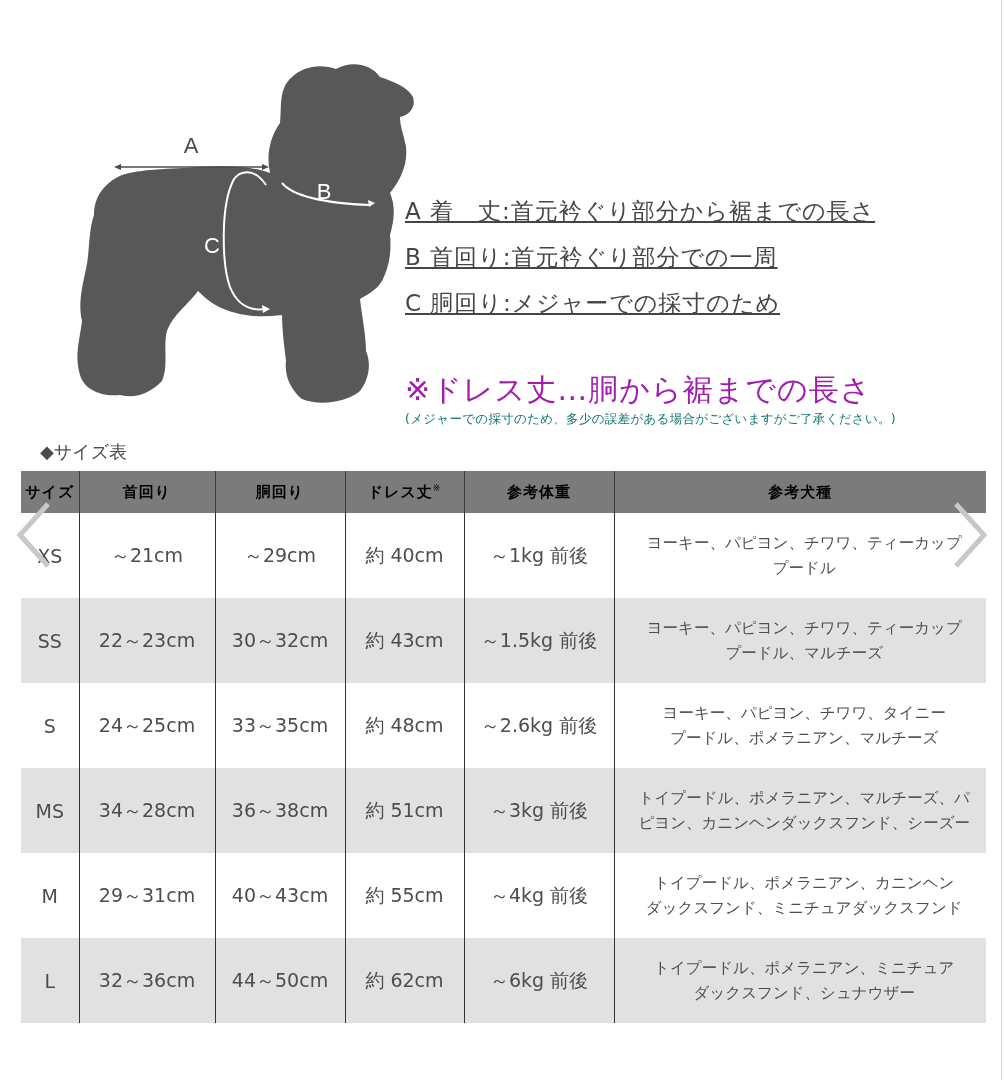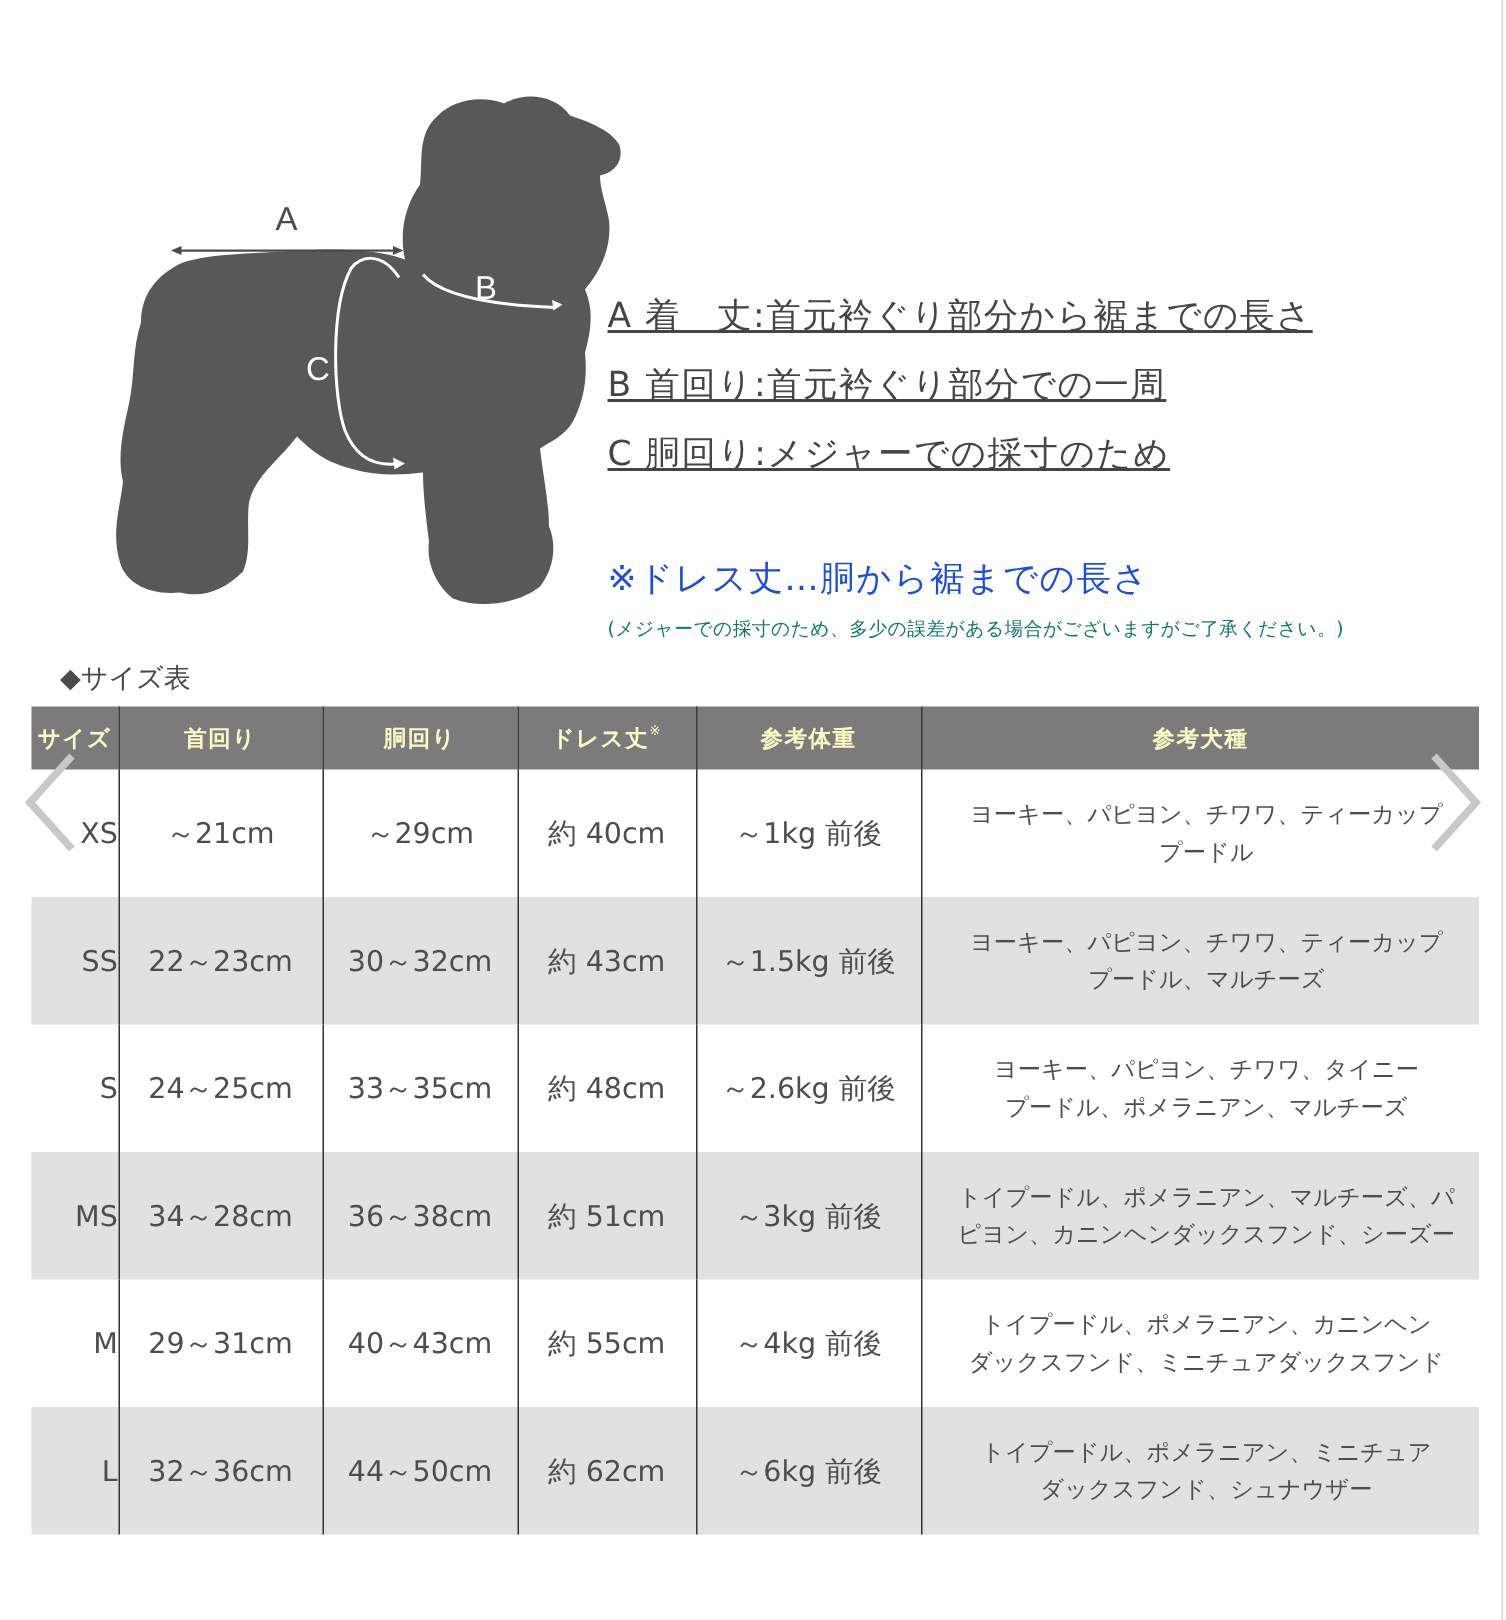--- a/index.html
+++ b/index.html
@@ -5,31 +5,31 @@
   * { box-sizing: border-box; margin: 0; padding: 0; }
   html, body { width: 1004px; height: 1080px; background: #ffffff; overflow: hidden; }
   body { position: relative; font-family: "DejaVu Sans", "Liberation Sans", sans-serif; color: #4a4a4a; }
   .right-edge { position: absolute; left: 1001px; top: 0; width: 1px; height: 1080px; background: #d8d8d8; }
 
   .dog-figure { position: absolute; left: 70px; top: 55px; width: 360px; height: 360px; }
   .dog-figure svg { width: 100%; height: 100%; display: block; }
 
   .legend { position: absolute; left: 405px; top: 193px; font-size: 23px; color: #454545; letter-spacing: 1px; text-decoration: underline; }
   .legend .line { height: 46px; line-height: 36px; white-space: nowrap; }
-  .note-main { position: absolute; left: 405px; top: 370px; font-size: 23px; color: #1d4ed8; letter-spacing: 1px; white-space: nowrap; }
+  .note-main { position: absolute; left: 405px; top: 370px; font-size: 30px; color: #a21caf; letter-spacing: 1px; white-space: nowrap; }
   .note-sub { position: absolute; left: 405px; top: 411px; font-size: 12.5px; color: #0f766e; white-space: nowrap; letter-spacing: 0.3px; }
 
   .section-title { position: absolute; left: 20px; top: 440px; font-size: 18px; color: #4a4a4a; white-space: nowrap; margin-left: 20px; }
 
   .size-table { position: absolute; left: 21px; top: 471px; width: 965px; border-collapse: collapse; table-layout: fixed; }
-  .size-table th { background: #7b7b7b; color: #fef9c3; font-weight: bold; font-size: 15px; height: 42px; border-left: 1px solid #3b3b3b; letter-spacing: 1px; }
+  .size-table th { background: #7b7b7b; color: #000000; font-weight: bold; font-size: 15px; height: 42px; border-left: 1px solid #3b3b3b; letter-spacing: 1px; }
   .size-table th:first-child { border-left: none; }
   .size-table th sup { font-size: 9px; font-weight: normal; vertical-align: top; }
   .size-table td { height: 85px; text-align: center; font-size: 19px; color: #4d4d4d; border-left: 1.5px solid #333; }
-  .size-table td:first-child { border-left: none; text-align: right; }
+  .size-table td:first-child { border-left: none; }
   .size-table tr.alt td { background: #e1e1e1; }
   .size-table td.breeds { text-align: center; font-size: 15.5px; line-height: 25px; padding-left: 14px; padding-right: 6px; color: #4d4d4d; }
   .size-table td.breeds span { display: block; white-space: nowrap; }
 
   .nav-arrow { position: absolute; width: 40px; height: 70px; }
   .nav-arrow svg { width: 100%; height: 100%; display: block; }
   .nav-prev { left: 14px; top: 500px; }
   .nav-next { left: 950px; top: 500px; }
 </style>
 </head>

